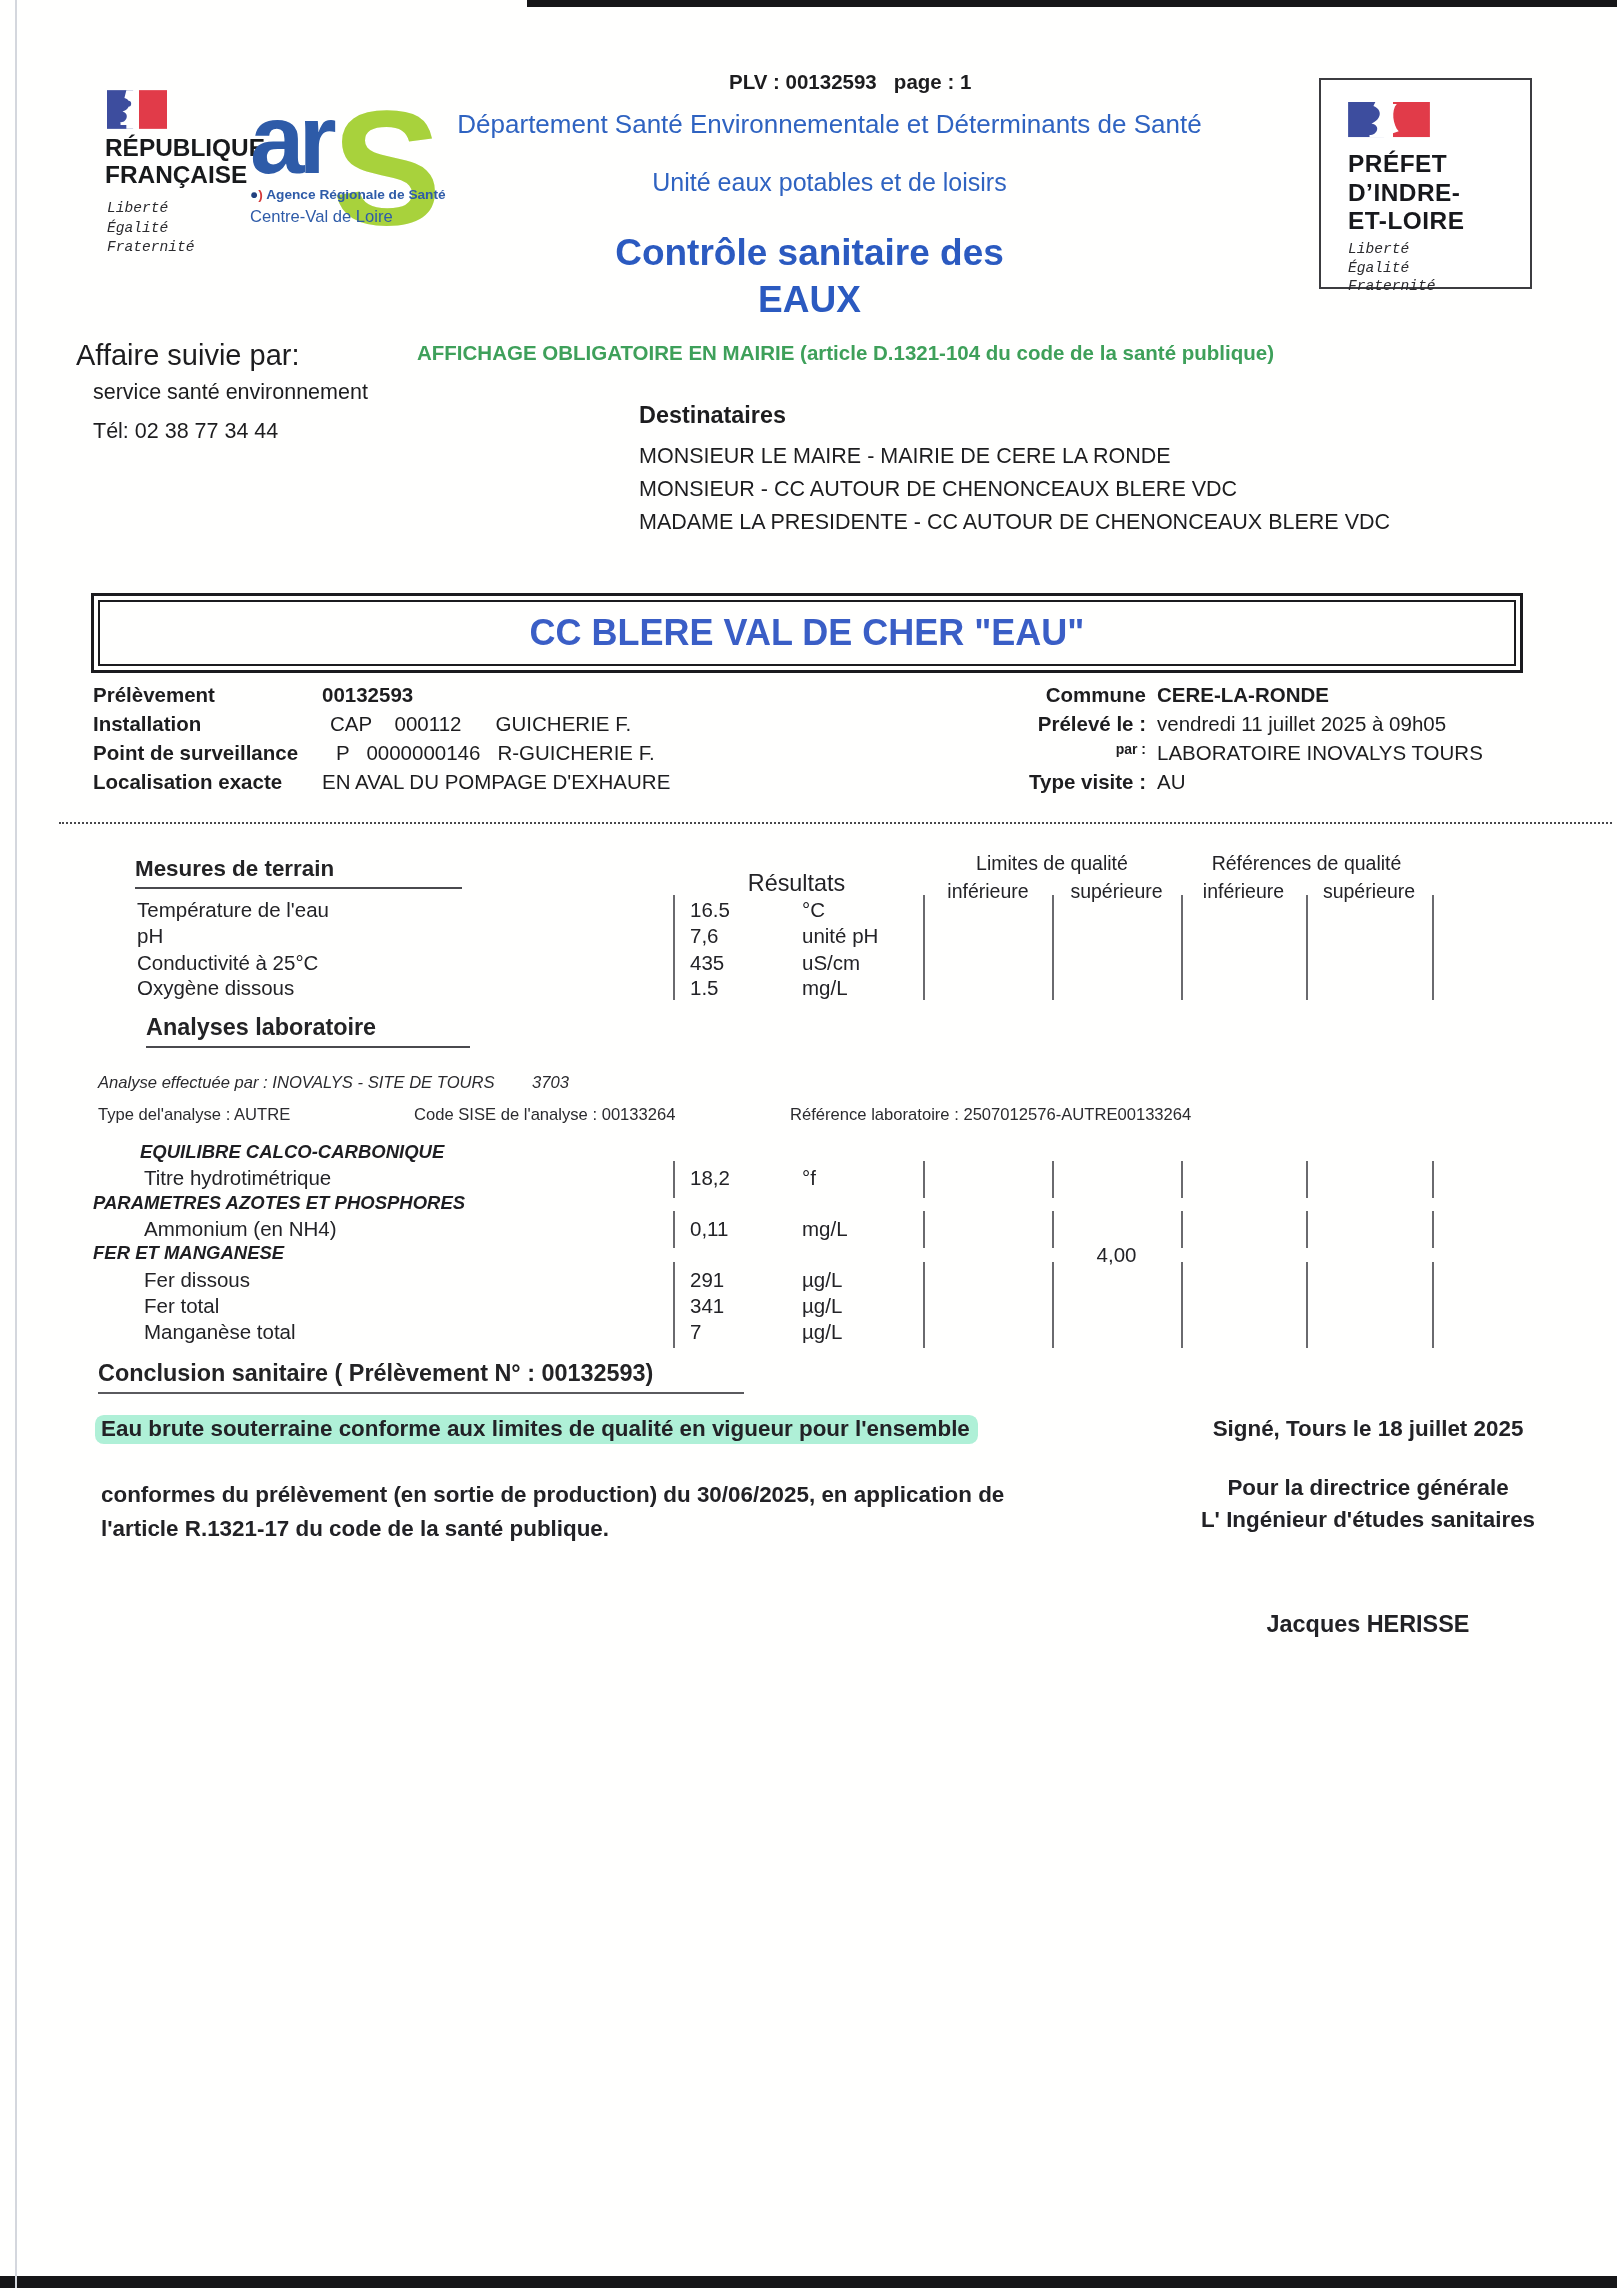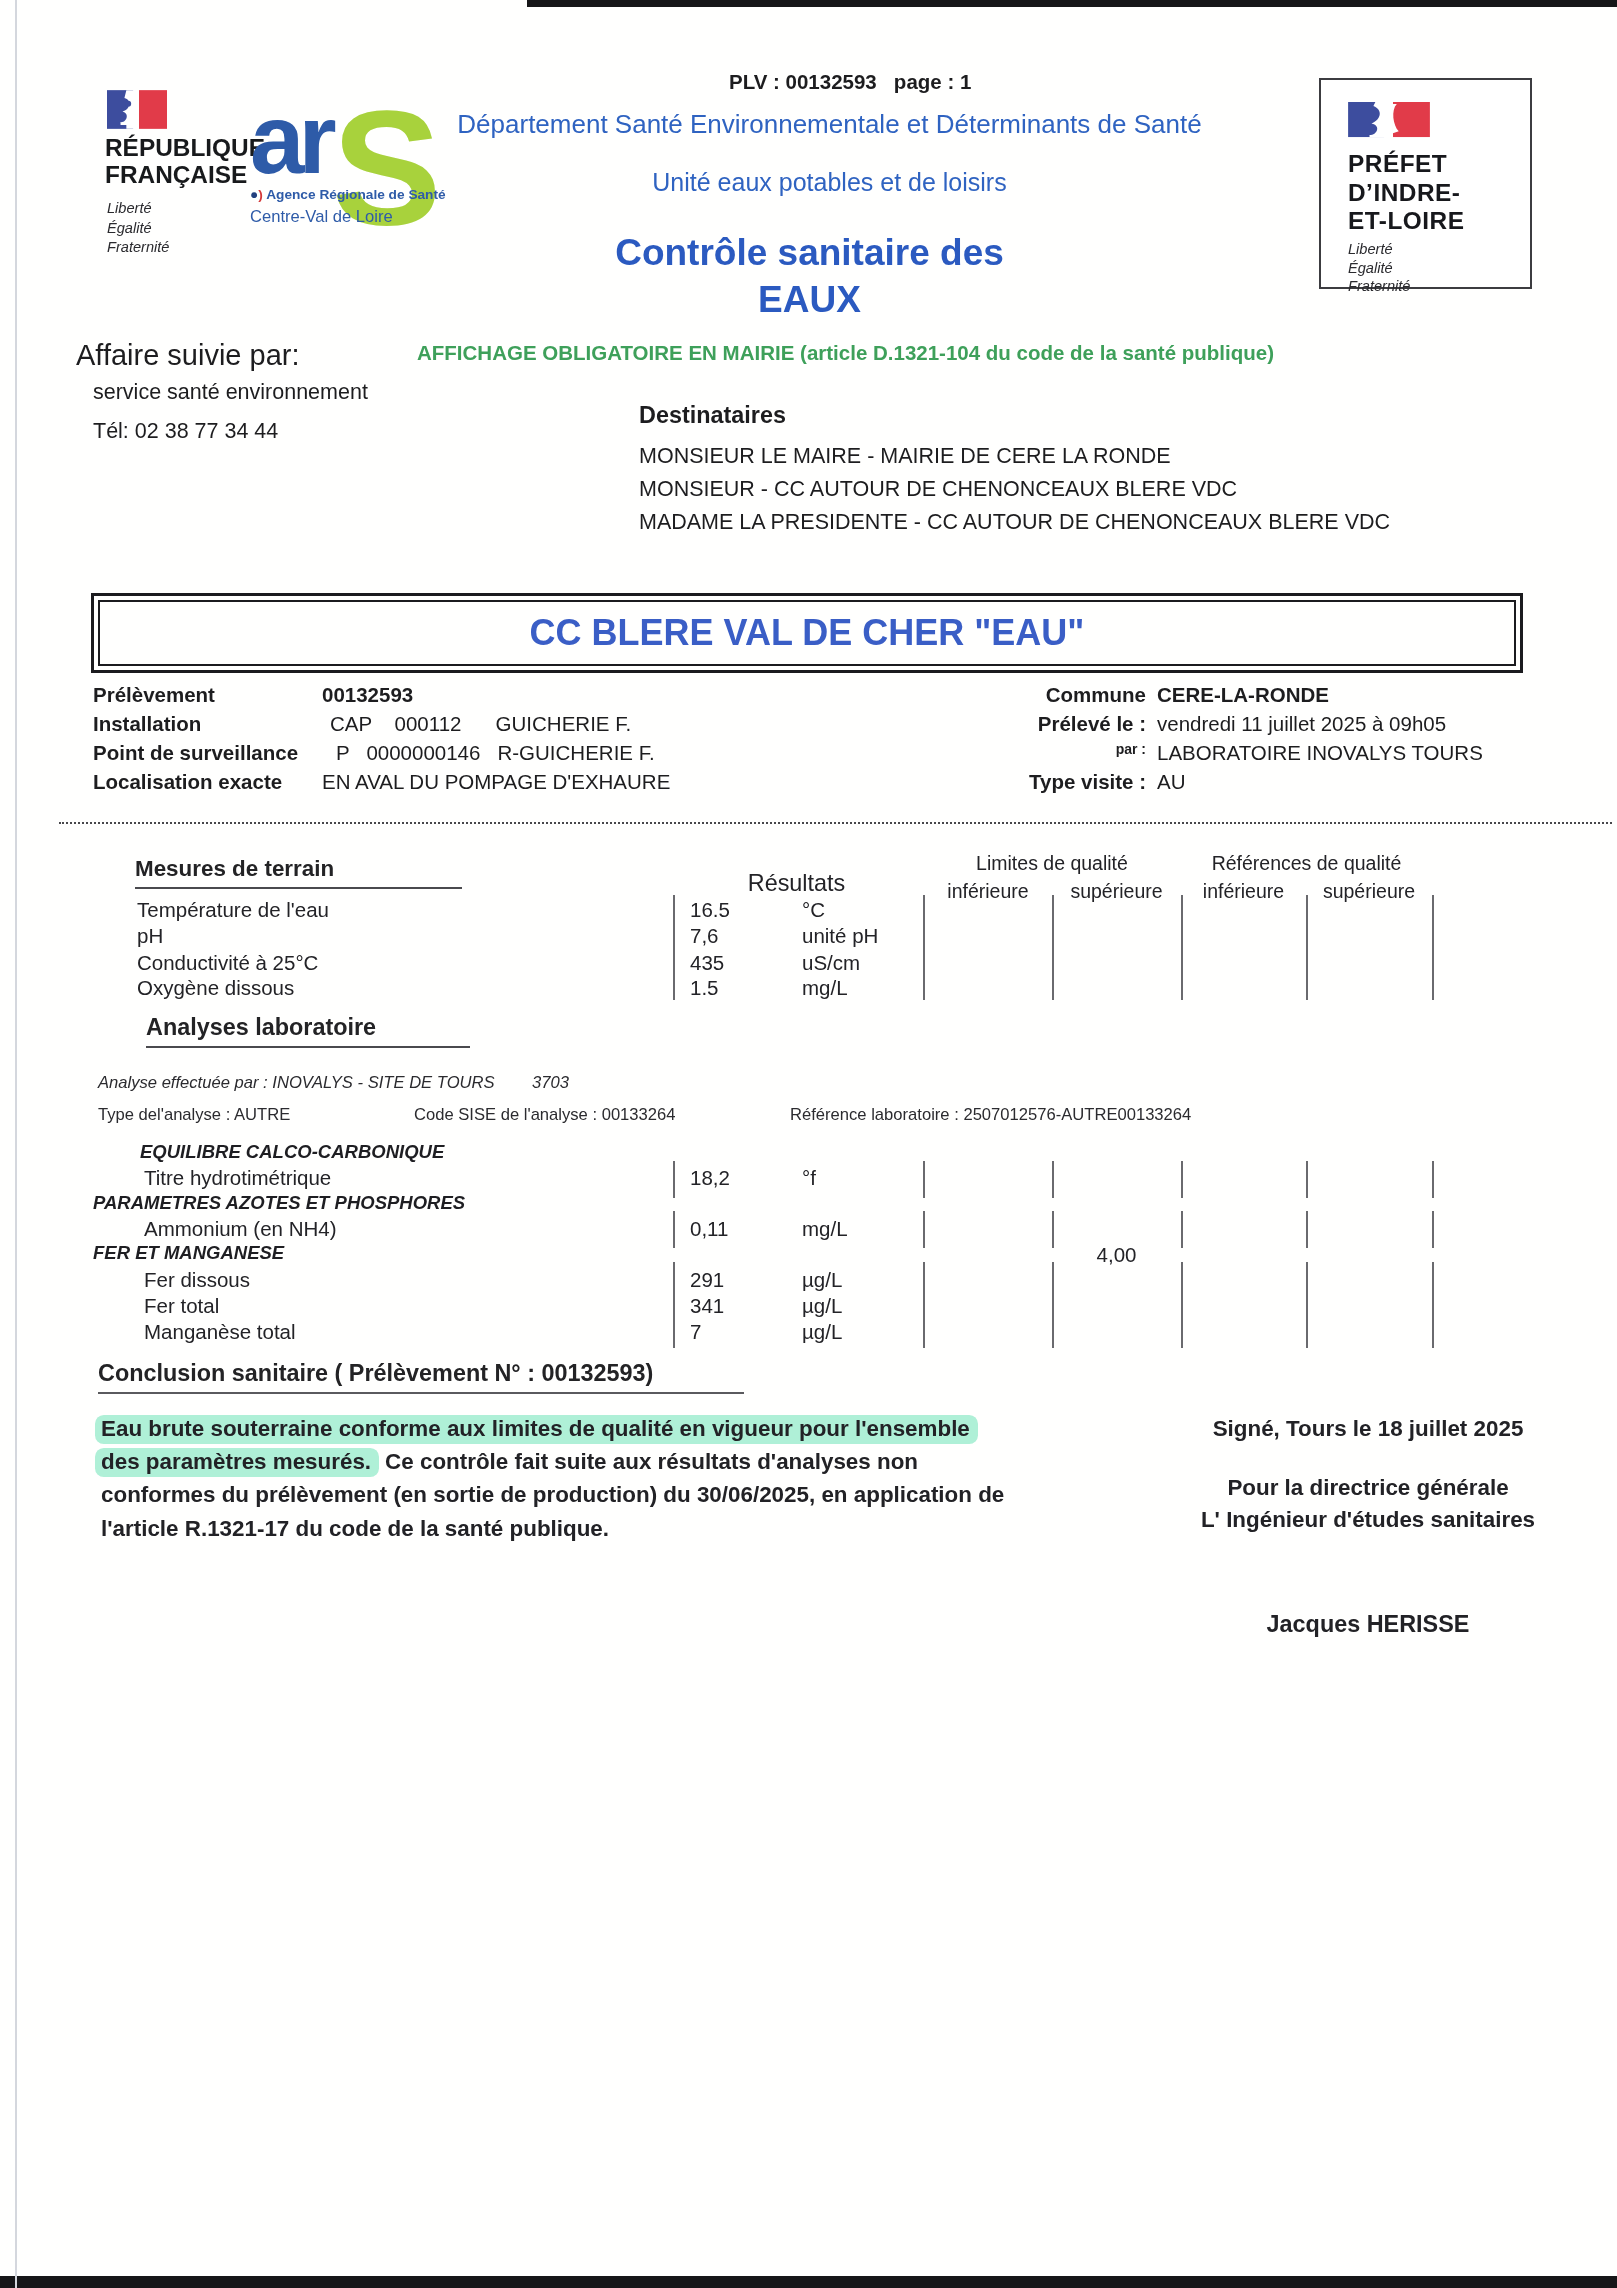--- a/index.html
+++ b/index.html
@@ -5,21 +5,21 @@
   html,body{margin:0;padding:0;background:#ffffff;}
   .page{position:relative;width:1618px;height:2289px;background:#fffffe;overflow:hidden;
         font-family:"Liberation Sans",sans-serif;color:#1d1d1f;}
   .abs{position:absolute;white-space:nowrap;}
   .pre{white-space:pre;}
   .b{font-weight:bold;}
   .i{font-style:italic;}
   .blue{color:#2f63c1;}
   .green{color:#3ea05a;}
   .center{text-align:center;}
-  .serif-motto{font-family:Liberation Sans, sans-serif;font-style:italic;color:#2a2a2e;}
+  .serif-motto{font-family:Liberation Mono, monospace;font-style:italic;color:#2a2a2e;}
   .rf-name{font-size:24.4px;font-weight:bold;letter-spacing:0px;line-height:26px;color:#181a1c;}
   .ars-ar{font-size:98px;font-weight:bold;color:#2e5ba8;letter-spacing:-5.9px;line-height:0.85;}
   .ars-s{font-size:164px;font-weight:bold;color:#a8d23c;line-height:0.78;z-index:1;}
   .ars-cap{font-size:13.7px;font-weight:bold;color:#2e5ba8;z-index:2;}
   .ars-region{font-size:16.6px;color:#2e5ba8;z-index:2;}
   .ars-bullet{color:#24407e;}
   .ars-paren{color:#d43a3a;font-weight:bold;}
   .doc-title{font-size:37px;font-weight:bold;color:#2b5ac0;}
   .prefet-box{border:2px solid #3c3c40;background:#fff;}
   .prefet-name{font-size:24.4px;font-weight:bold;color:#17181c;line-height:28px;letter-spacing:0.5px;}
@@ -210,23 +210,20 @@
   <div class="abs vline" style="left:923px;top:1262px;height:86px;"></div>
   <div class="abs vline" style="left:1052px;top:1262px;height:86px;"></div>
   <div class="abs vline" style="left:1181px;top:1262px;height:86px;"></div>
   <div class="abs vline" style="left:1306px;top:1262px;height:86px;"></div>
   <div class="abs vline" style="left:1432px;top:1262px;height:86px;"></div>
 
   <div class="abs section-h" style="left:98px;top:1360px;width:646px;border-bottom-color:#5a5a5e;">Conclusion sanitaire ( Prélèvement N° : 00132593)</div>
   <div class="abs concl" style="left:101px;top:1416px;">
     <span class="hl">Eau brute souterraine conforme aux limites de qualité en vigueur pour  l'ensemble</span>
   </div>
-  <div class="abs concl" style="left:101px;top:1449px;">
-    <span class="hl">des paramètres mesurés.</span><span> Ce contrôle fait suite aux résultats d'analyses non</span>
-  </div>
   <div class="abs concl" style="left:101px;top:1482px;">conformes du prélèvement (en sortie de production) du 30/06/2025, en application de</div>
   <div class="abs concl" style="left:101px;top:1516px;">l'article R.1321-17 du code de la santé publique.</div>
 
   <div class="abs sig center" style="left:1151px;top:1416px;width:434px;">Signé, Tours le 18 juillet 2025</div>
   <div class="abs sig center" style="left:1151px;top:1475px;width:434px;">Pour la directrice générale</div>
   <div class="abs sig center" style="left:1151px;top:1507px;width:434px;">L' Ingénieur d'études sanitaires</div>
   <div class="abs sig center" style="left:1151px;top:1611px;width:434px;font-size:23.4px;">Jacques HERISSE</div>
 
 </div>
 

